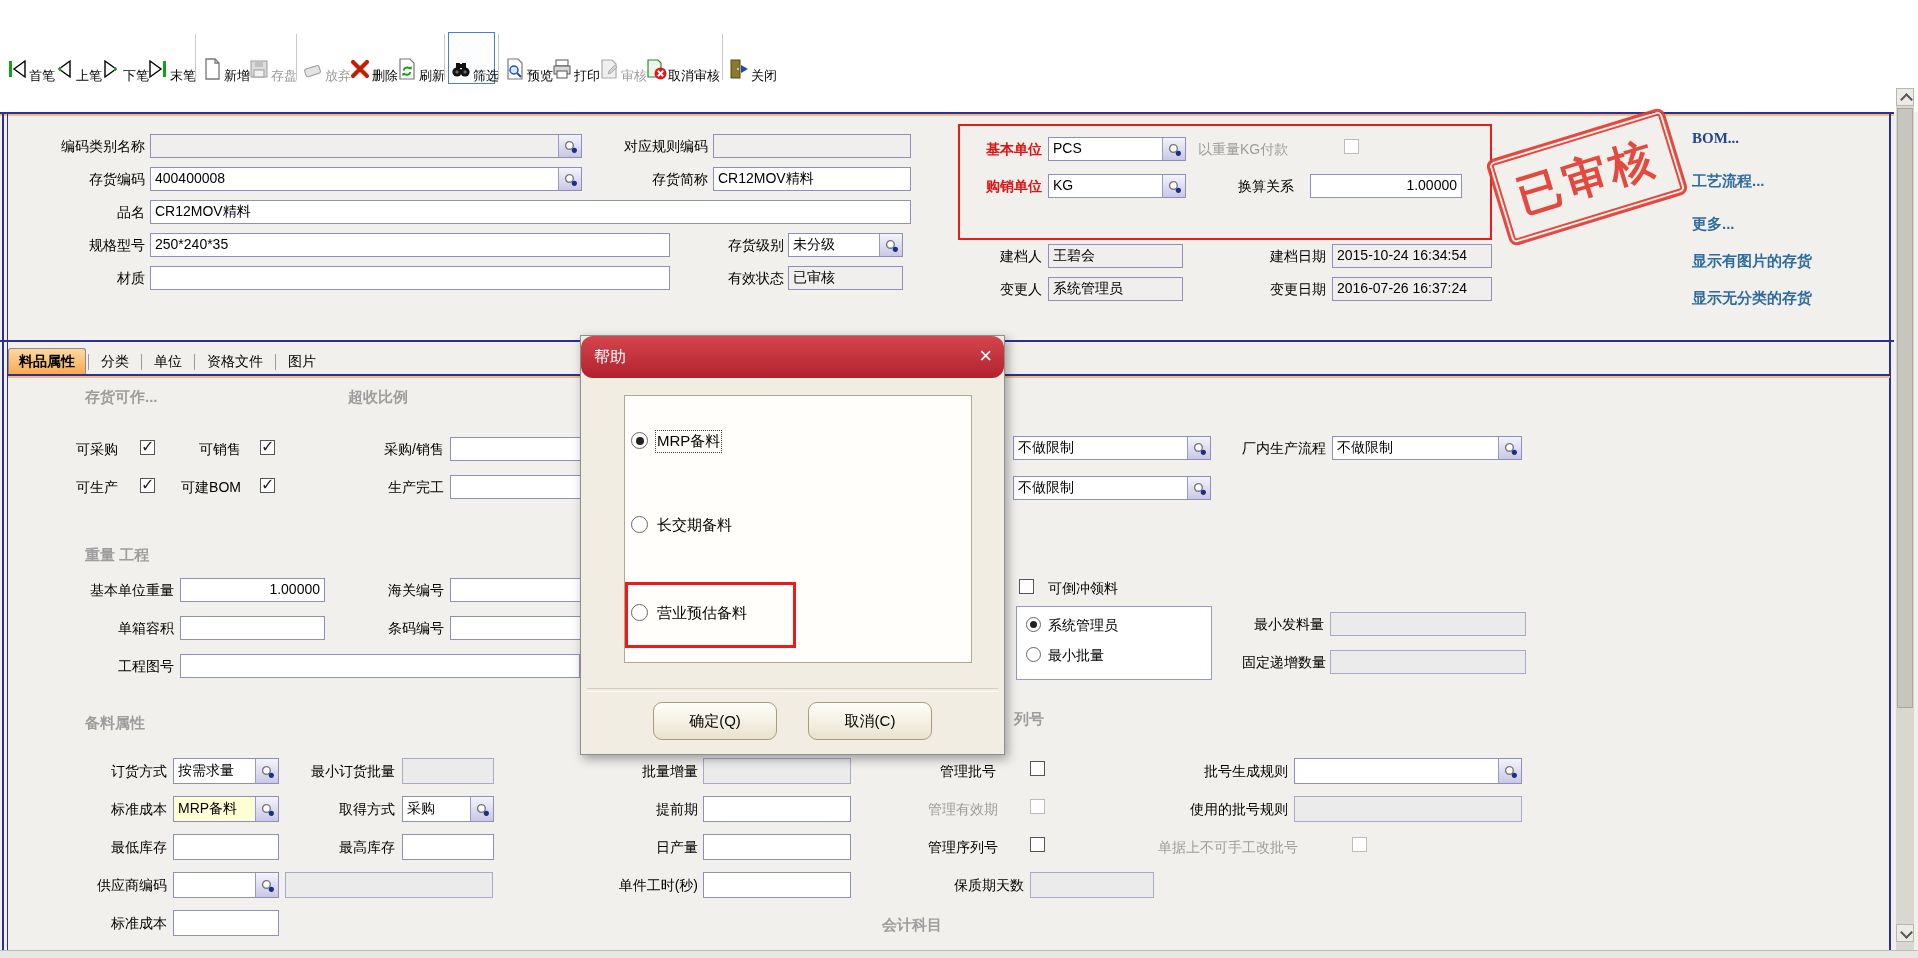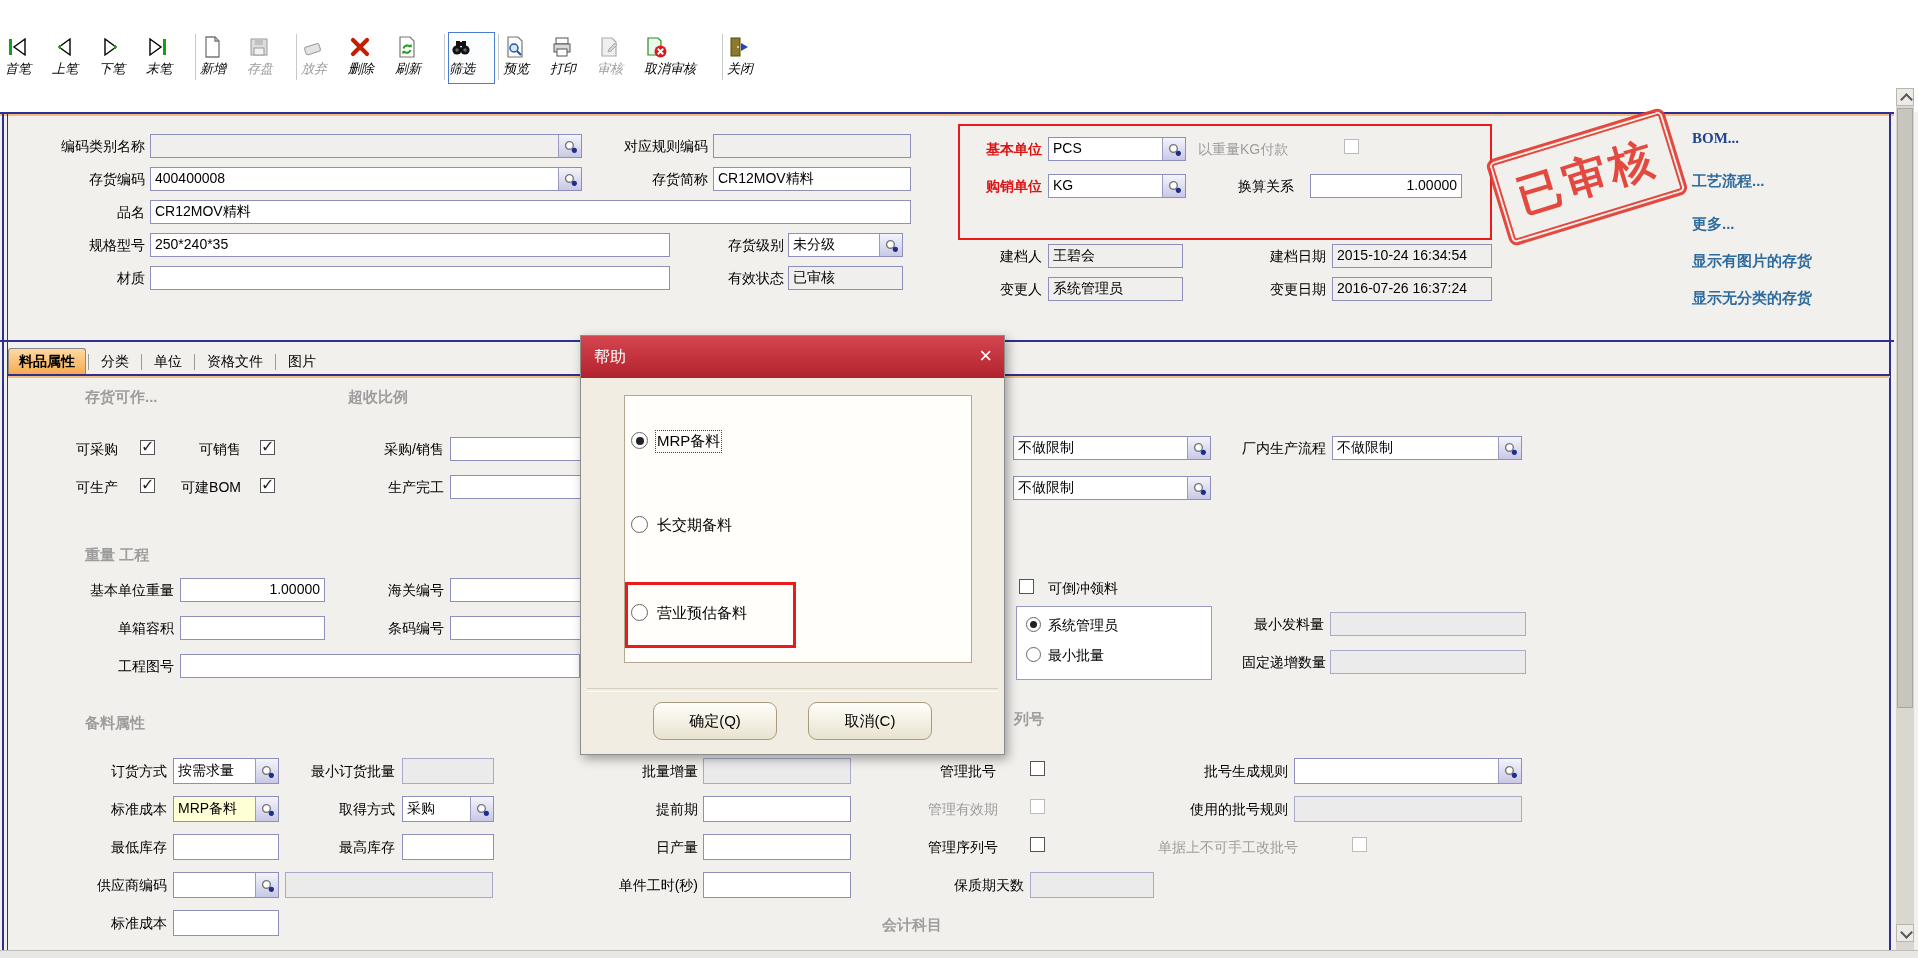--- a/index.html
+++ b/index.html
@@ -16,22 +16,22 @@
   .wc-min{right:96px;} .wc-res{right:52px;} .wc-close{right:14px;}
   .wc-min::after{content:"";width:12px;height:3px;background:#222;margin-top:8px;}
   .wc-res::before{content:"";position:absolute;width:9px;height:8px;border:2px solid #222;right:6px;top:3px;background:#fff;}
   .wc-res::after{content:"";position:absolute;width:9px;height:8px;border:2px solid #222;left:3px;bottom:3px;background:#fff;}
   .wc-close::before,.wc-close::after{content:"";position:absolute;width:16px;height:3px;background:#111;top:9px;left:5px;}
   .wc-close::before{transform:rotate(45deg);} .wc-close::after{transform:rotate(-45deg);}
 
   
   .toolbar{position:absolute;left:0;top:30px;width:1918px;height:58px;background:#fff;
            display:flex;align-items:flex-start;padding:2px 0 0 4px;box-sizing:border-box;}
-  .tbtn{width:47px;height:52px;display:flex;flex-direction:column;align-items:flex-start;justify-content:flex-start;
-        cursor:pointer;border:1px solid transparent;box-sizing:border-box;font-style:italic;}
+  .tbtn{width:47px;height:52px;display:flex;flex-direction:row;align-items:flex-end;justify-content:flex-start;
+        cursor:pointer;border:1px solid transparent;box-sizing:border-box;}
   .tbtn .ticon{height:28px;display:flex;align-items:center;justify-content:center;}
   .tbtn .tlabel{font-size:13px;line-height:15px;white-space:nowrap;}
   .tbtn.wide{width:76px;}
   .tbtn.dis{color:#9b9b9b;}
   .tbtn.sel{border:1px solid #4a7fd0;background:#fbfdff;}
   .tsep{width:1px;height:46px;background:#c9c9c9;margin:2px 3px 0 3px;flex:0 0 auto;}
 
   
   .tabstrip{position:absolute;left:8px;top:88px;height:24px;display:flex;margin-top:37px;}
   .tab{height:24px;padding:0 12px;display:flex;align-items:center;font-size:14px;
@@ -85,21 +85,21 @@
          box-shadow:inset 0 0 0 2px #f4efe9, inset 0 0 0 4px #e23b30;}
 
   
   .link{position:absolute;left:1692px;font-size:15px;font-weight:bold;color:#2e6b9e;cursor:pointer;white-space:nowrap;z-index:3;}
   .link.navy{color:#21458f;font-family:"Liberation Serif","DejaVu Serif",serif;}
 
   
   .dialog{position:absolute;left:580px;top:335px;width:425px;height:420px;background:#f1ede3;
           border:1px solid #8e8e8e;box-sizing:border-box;z-index:100;box-shadow:3px 4px 10px rgba(0,0,0,.35);}
   .dlg-title{position:absolute;left:0;top:0;right:0;height:42px;background:linear-gradient(#d4454e,#b2222e);
-             display:flex;align-items:center;color:#fff;font-size:16px;padding-left:13px;cursor:move;}
+             display:flex;align-items:center;color:#fff;font-size:16px;padding-left:13px;cursor:move;border-radius:12px;}
   .dlg-close{position:absolute;right:12px;top:8px;font-size:22px;color:#fff;cursor:pointer;line-height:24px;}
   .dlg-list{position:absolute;left:43px;top:59px;width:348px;height:268px;background:#fffefa;
             border:1px solid #b5a78f;box-sizing:border-box;}
   .opt-label{position:absolute;font-size:15px;white-space:nowrap;z-index:4;}
   .opt-label.focus{outline:1px dotted #444;outline-offset:1px;}
   .rdo.big{width:17px;height:17px;}
   .rdo.big.on::after{left:3.5px;top:3.5px;width:8px;height:8px;}
   .dlg-groove{position:absolute;left:6px;right:6px;top:352px;height:2px;border-top:1px solid #d6cfbd;border-bottom:1px solid #fdfcf8;}
   .dlg-btn{position:absolute;top:366px;width:122px;height:36px;border:1px solid #a89c7d;border-radius:9px;
            background:linear-gradient(#fffef9,#e9e2cf);display:flex;align-items:center;justify-content:center;

